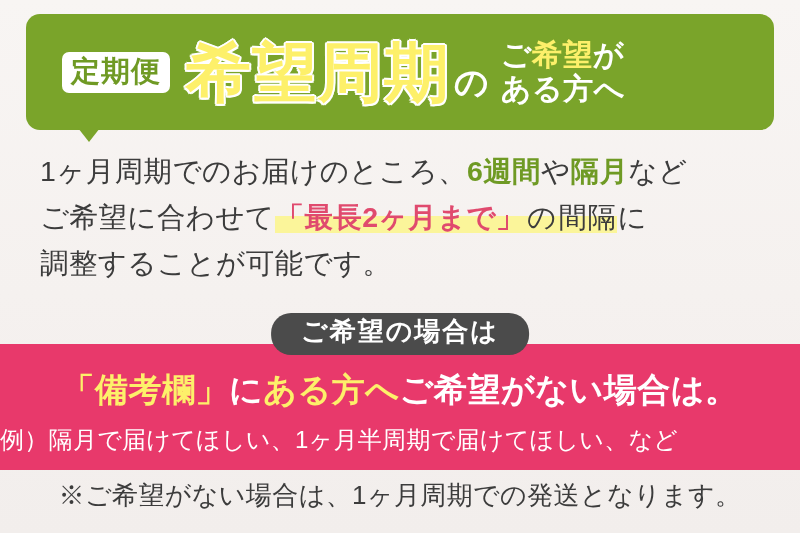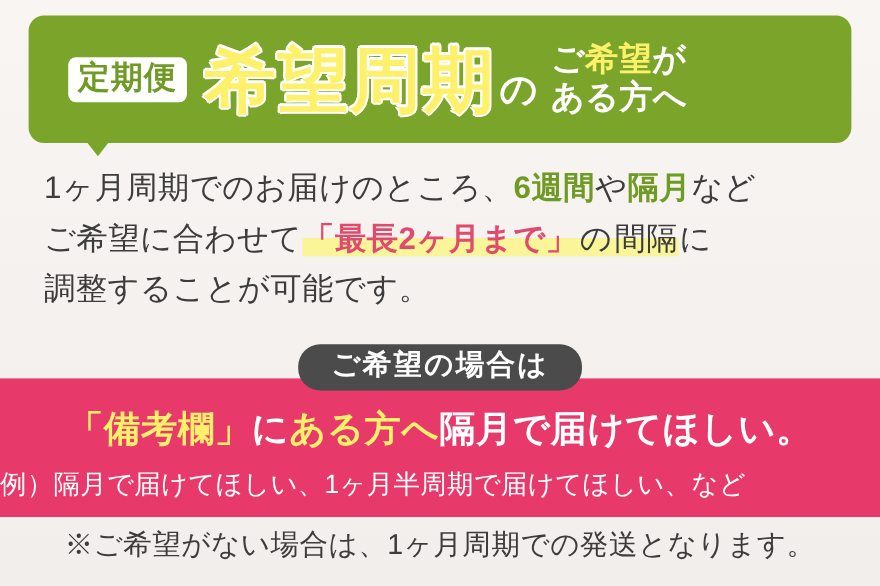--- a/index.html
+++ b/index.html
@@ -218,19 +218,19 @@
 
   <div class="para">
     <div><span>1ヶ月周期でのお届けのところ、</span><span class="em-green">6週間</span><span>や</span><span class="em-green">隔月</span><span>など</span></div>
     <div><span>ご希望に合わせて</span><span class="mark">「最長2ヶ月まで」</span><span class="mark-plain">の</span><span class="mark-plain">間隔</span><span>に</span></div>
     <div>調整することが可能です。</div>
   </div>
 
   <div class="pink-block"></div>
   <div class="pill">ご希望の場合は</div>
 
-  <div class="pink-line1"><span class="hl">「備考欄」</span><span>に</span><span class="hl">ある方へ</span><span>隔月で届けてほしい。</span></div>
+  <div class="pink-line1"><span class="hl">「備考欄」</span><span>に</span><span class="hl">ある方へ</span><span>ご希望がない場合は。</span></div>
 
   <div class="pink-line2">例）隔月で届けてほしい、1ヶ月半周期で届けてほしい、など</div>
 
   <div class="footnote">※ご希望がない場合は、1ヶ月周期での発送となります。</div>
 
 </div>
 
 </body></html>

